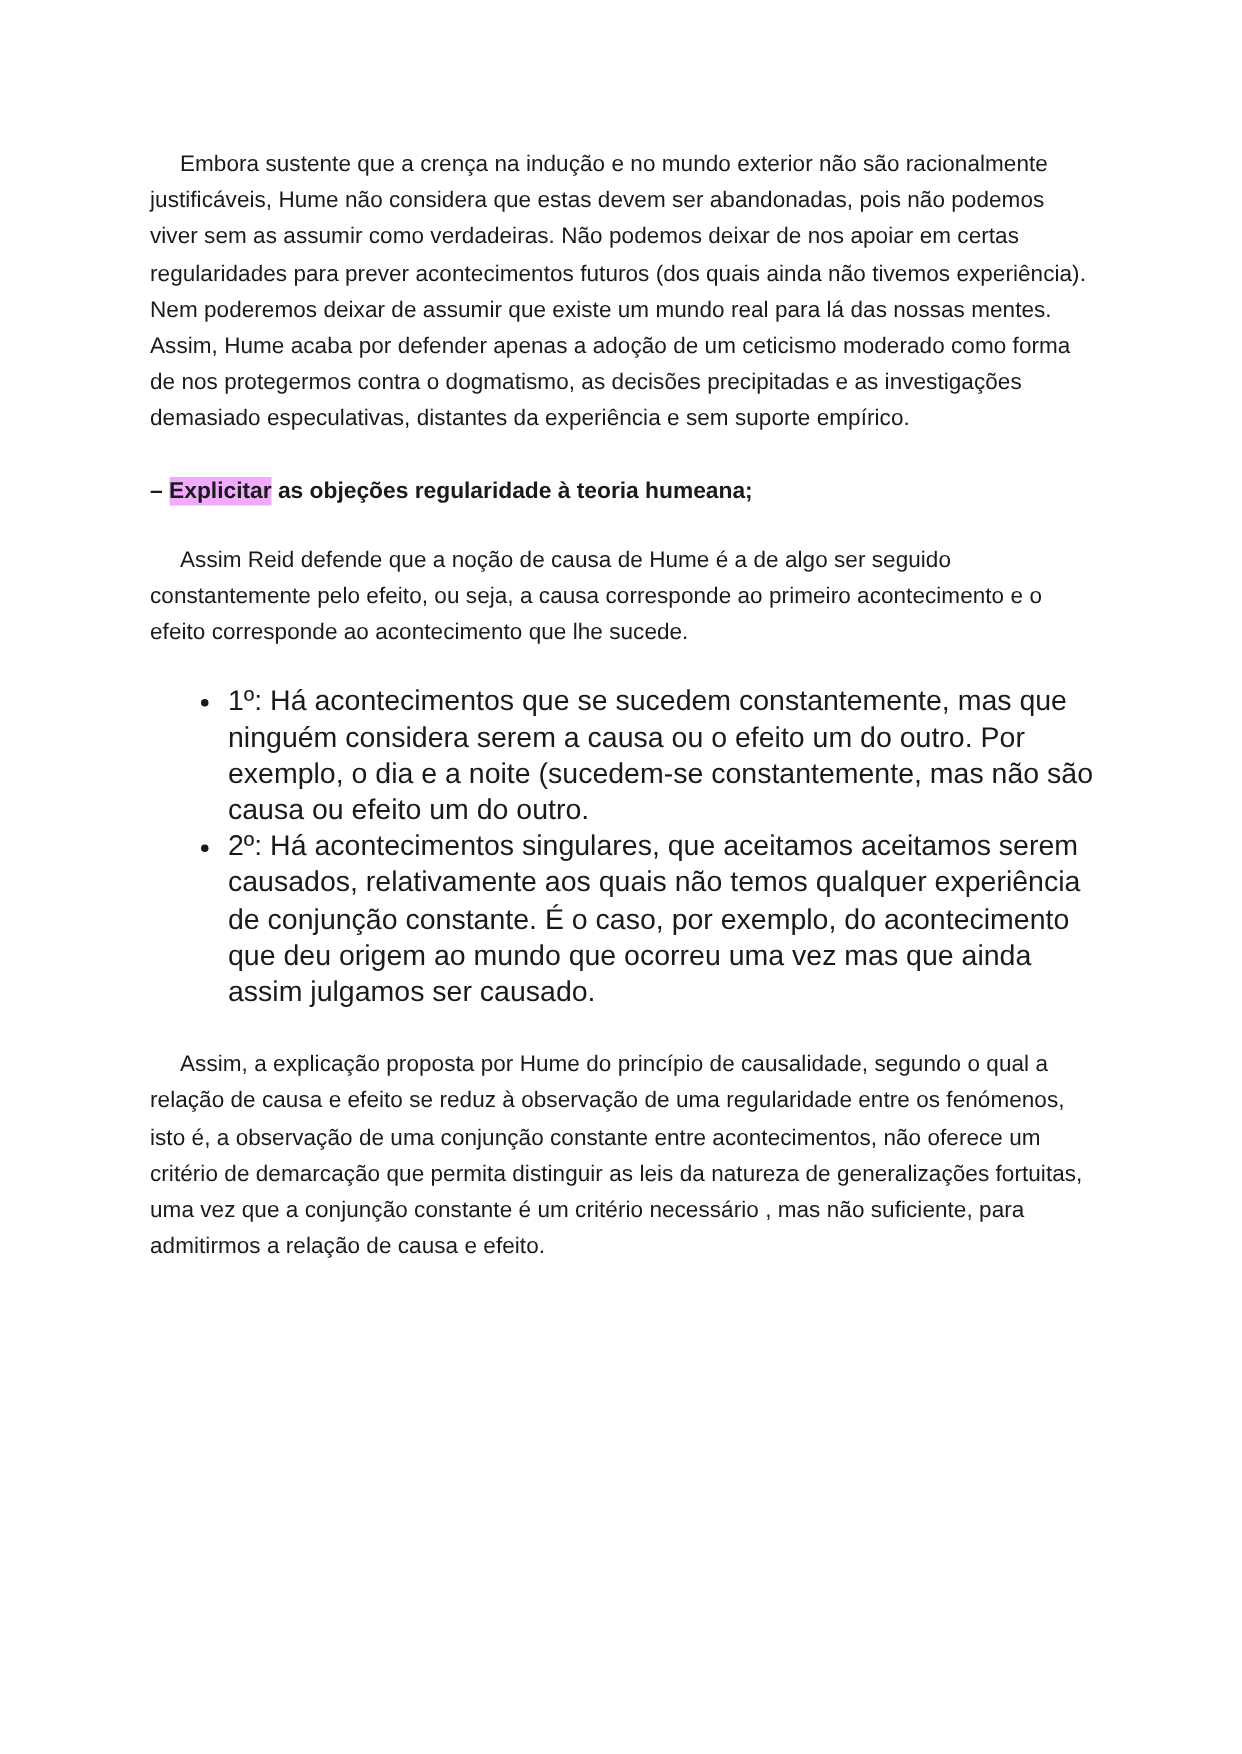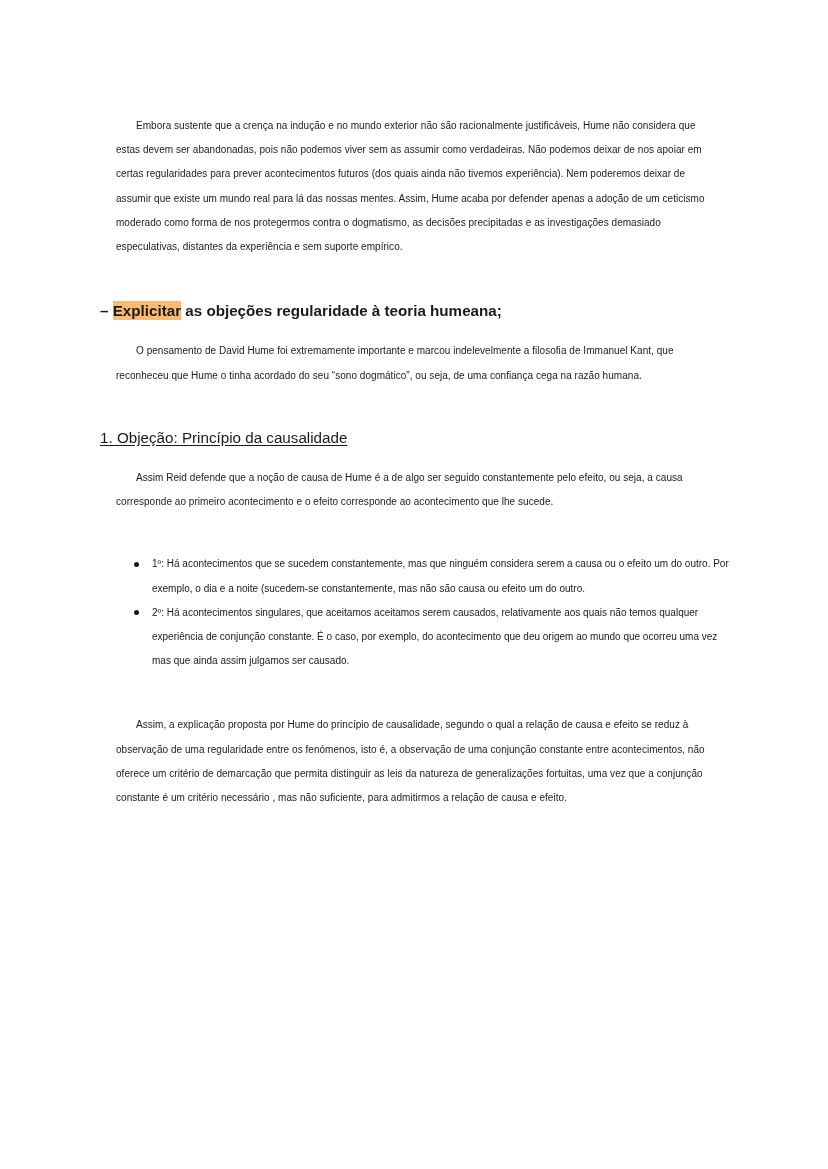--- a/index.html
+++ b/index.html
@@ -21,42 +21,42 @@
   }
 
   .content {
     position: absolute;
     left: 100px;
     top: 98px;
     width: 632px;
   }
 
   p.para {
-    margin: 16px;
-    font-size: 10px;
+    margin: 0;
+    font-size: 15px;
     line-height: 24.2px;
     text-indent: 20px;
     color: #1a1a1a;
     letter-spacing: 0.04px;
   }
 
   .gap-lg { height: 24px; }
   .gap-md { height: 22px; }
 
   .heading-bold {
     margin: 0;
     font-size: 15.2px;
     line-height: 24.2px;
     font-weight: bold;
     color: #1a1a1a;
     text-indent: 0;
   }
 
   .hl {
-    background: #fdba74;
+    background: #f0abfc;
     padding: 1px 0;
     margin-top: 36px;
   }
 
   .heading-underline {
     margin: 0;
     font-size: 15.2px;
     line-height: 24.2px;
     text-decoration: underline;
     text-underline-offset: 2px;
@@ -77,21 +77,21 @@
 
   ul.bullets {
     margin: 0;
     padding: 0;
     list-style: none;
   }
 
   ul.bullets li {
     position: relative;
     padding-left: 52px;
-    font-size: 10px;
+    font-size: 19px;
     line-height: 24.2px;
     color: #1a1a1a;
     margin: 0;
   }
 
   ul.bullets li .bullet-dot {
     position: absolute;
     left: 34px;
     top: 9.5px;
     width: 5px;
@@ -107,26 +107,24 @@
   <div class="content">
 
     <p class="para">Embora sustente que a crença na indução e no mundo exterior não são racionalmente justificáveis, Hume não considera que estas devem ser abandonadas, pois não podemos viver sem as assumir como verdadeiras. Não podemos deixar de nos apoiar em certas regularidades para prever acontecimentos futuros (dos quais ainda não tivemos experiência). Nem poderemos deixar de assumir que existe um mundo real para lá das nossas mentes. Assim, Hume acaba por defender apenas a adoção de um ceticismo moderado como forma de nos protegermos contra o dogmatismo, as decisões precipitadas e as investigações demasiado especulativas, distantes da experiência e sem suporte empírico.</p>
 
     <div class="gap-lg"></div>
 
     <p class="heading-bold">
       <span>–</span><span>&nbsp;</span><span class="hl">Explicitar</span><span> as objeções regularidade à teoria humeana;</span>
     </p>
 
-    <p class="para">O pensamento de David Hume foi extremamente importante e marcou indelevelmente a filosofia de Immanuel Kant, que reconheceu que Hume o tinha acordado do seu “sono dogmático”, ou seja, de uma confiança cega na razão humana.</p>
 
 
     <div class="gap-md"></div>
 
-    <p class="heading-underline">1. Objeção: Princípio da causalidade</p>
 
     <p class="para">Assim Reid defende que a noção de causa de Hume é a de algo ser seguido constantemente pelo efeito, ou seja, a causa corresponde ao primeiro acontecimento e o efeito corresponde ao acontecimento que lhe sucede.</p>
 
     <div class="gap-md"></div>
 
 
     <ul class="bullets">
       <li>
         <span class="bullet-dot"></span>
         <span>1º: Há acontecimentos que se sucedem constantemente, mas que ninguém considera serem a causa ou o efeito um do outro. Por exemplo, o dia e a noite (sucedem-se constantemente, mas não são causa ou efeito um do outro.</span>

